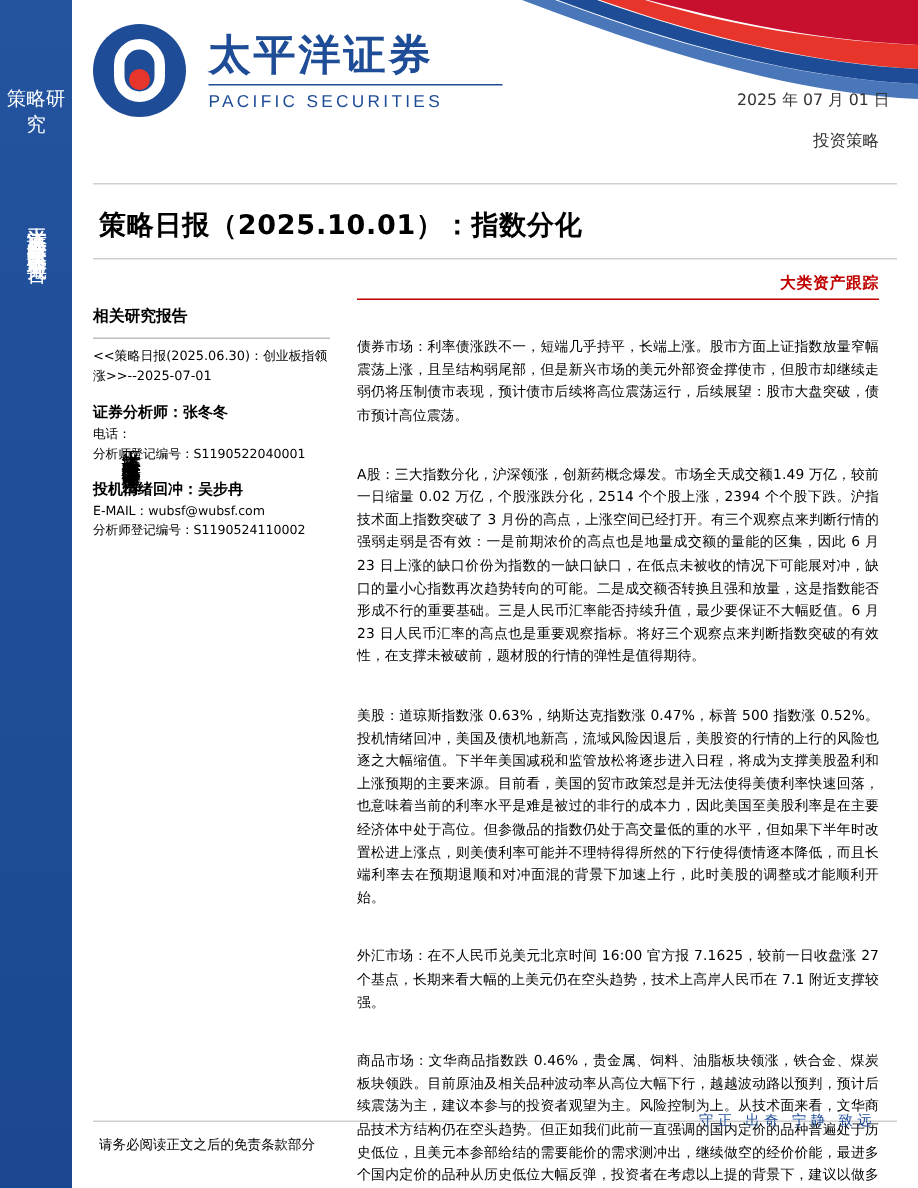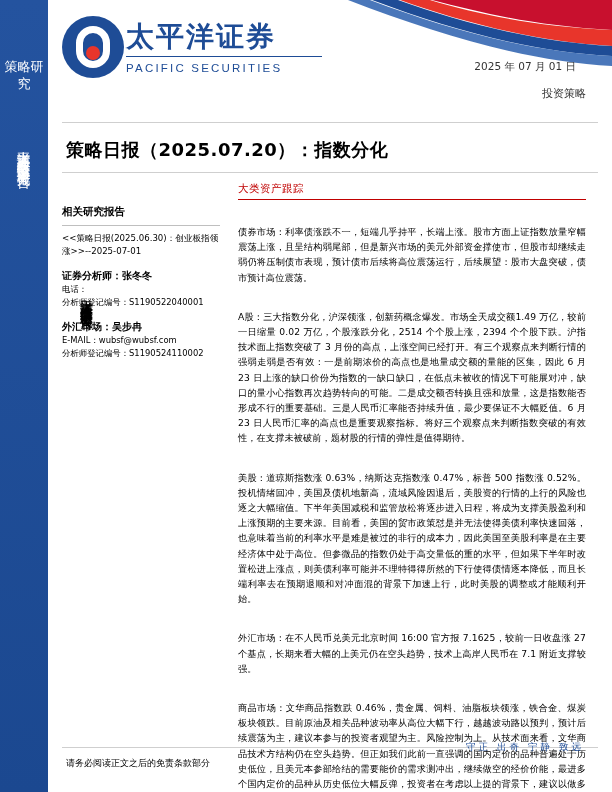--- a/index.html
+++ b/index.html
@@ -74,21 +74,21 @@
     box-sizing: border-box;
   }
   .logo-mark:after {
     content: "";
     position: absolute;
     left: 24px; top: 30px;
     width: 14px; height: 14px;
     background: #e8352b;
     border-radius: 50%;
   }
-  .logo-text { margin-left: 2px; }
+  .logo-text { margin-left: 15px; }
   .logo-cn {
     font-size: 28px;
     font-weight: bold;
     color: #1e4c96;
     letter-spacing: 2px;
     line-height: 32px;
     font-family: "DejaVu Sans", "Liberation Sans", sans-serif;
   }
   .logo-en {
     font-size: 11.5px;
@@ -105,21 +105,21 @@
 
   
   .header-swoosh {
     position: absolute;
     right: 0; top: 0;
     width: 300px; height: 104px;
     overflow: hidden;
   }
   .date-line {
     position: absolute;
-    right: 36px; top: 60px;
+    right: 19px; top: 60px;
     font-size: 10.5px;
     color: #333333;
   }
   .strategy-line {
     position: absolute;
     right: 26px; top: 86px;
     font-size: 11px;
     color: #333333;
   }
 
@@ -195,25 +195,26 @@
 
   
   .body-col {
     position: absolute;
     left: 238px; top: 182px;
     width: 348px;
   }
   .section-head {
     color: #c00000;
     font-size: 10.5px;
-    font-weight: normal;
+    font-weight: bold;
     border-bottom: 1px solid #c00000;
     padding-bottom: 3px;
     margin-bottom: 7px;
     letter-spacing: 0.5px;
+    text-align: right;
   }
   .para {
     font-size: 9.2px;
     line-height: 15.2px;
     color: #000;
     text-align: justify;
     margin-bottom: 11px;
     letter-spacing: 0.1px;
     margin-top: 24px;
   }
@@ -266,36 +267,36 @@
       <path d="M300 56 C218 52 138 30 58 0 L36 0 C130 36 218 62 300 66 Z" fill="#2a5fae" opacity="0.85"></path>
       <rect x="0" y="96" width="300" height="1.2" fill="#1e4c96" opacity="0.0"></rect>
     </svg>
   </div>
 
   <div class="date-line">2025 年 07 月 01 日</div>
   <div class="strategy-line">投资策略</div>
 </div>
 
 <div class="title-rule-top"></div>
-<div class="doc-title">策略日报（2025.07.20）：指数分化</div>
+<div class="doc-title">策略日报（2025.10.01）：指数分化</div>
 <div class="title-rule-bot"></div>
 
 <div class="info-col">
   <div class="info-head">相关研究报告</div>
   <div class="info-rule"></div>
   <div class="info-rel">&lt;&lt;策略日报(2025.06.30)：创业板指领涨&gt;&gt;--2025-07-01</div>
 
   <div class="info-block">
     <div class="info-label">证券分析师：张冬冬</div>
     <div class="info-sub">电话：</div>
     <div class="info-sub">分析师登记编号：S1190522040001</div>
   </div>
 
   <div class="info-block">
-    <div class="info-label">外汇市场：吴步冉</div>
+    <div class="info-label">投机情绪回冲：吴步冉</div>
     <div class="info-sub">E-MAIL：wubsf@wubsf.com</div>
     <div class="info-sub">分析师登记编号：S1190524110002</div>
   </div>
 </div>
 
 <div class="vert-right-title">太平洋证券股份有限公司证券研究报告</div>
 
 <div class="body-col">
   <div class="section-head">大类资产跟踪</div>
   <div class="para">债券市场：利率债涨跌不一，短端几乎持平，长端上涨。股市方面上证指数放量窄幅震荡上涨，且呈结构弱尾部，但是新兴市场的美元外部资金撑使市，但股市却继续走弱仍将压制债市表现，预计债市后续将高位震荡运行，后续展望：股市大盘突破，债市预计高位震荡。</div>

